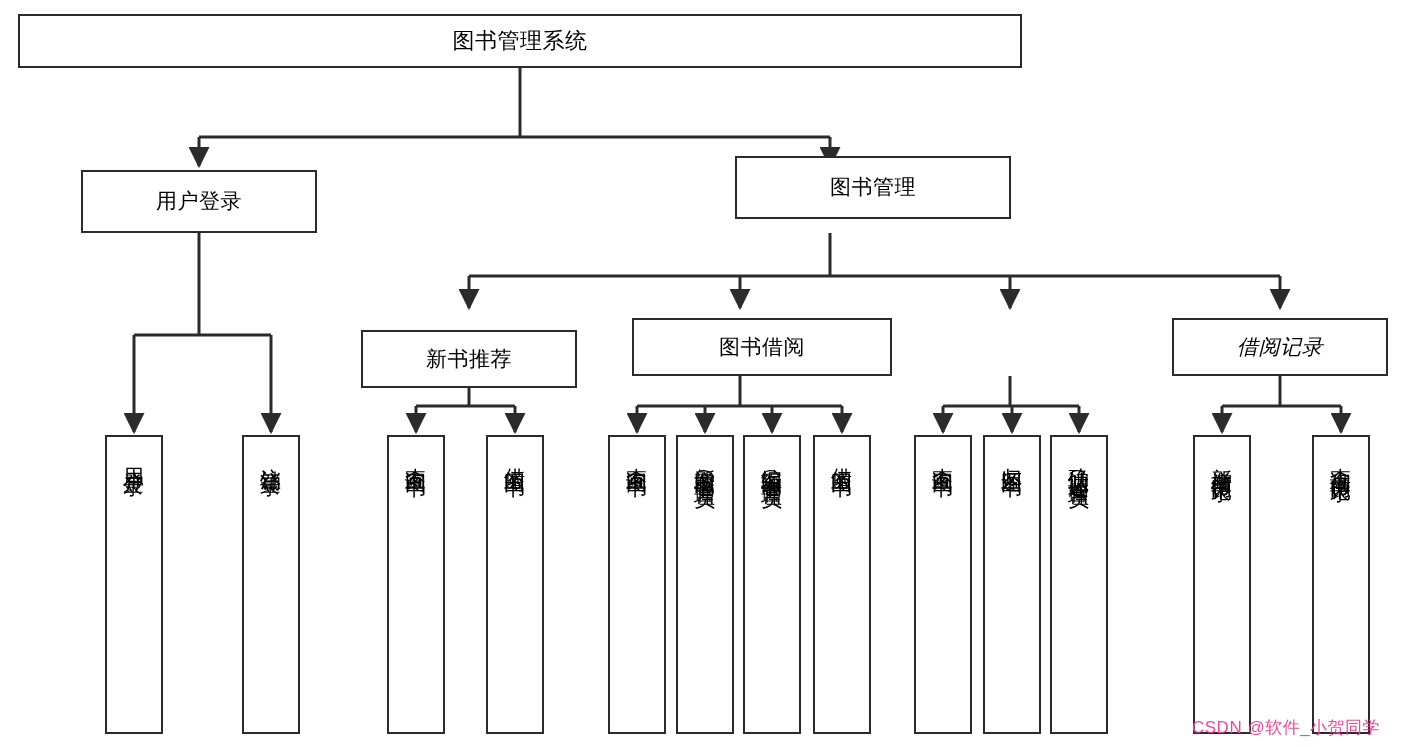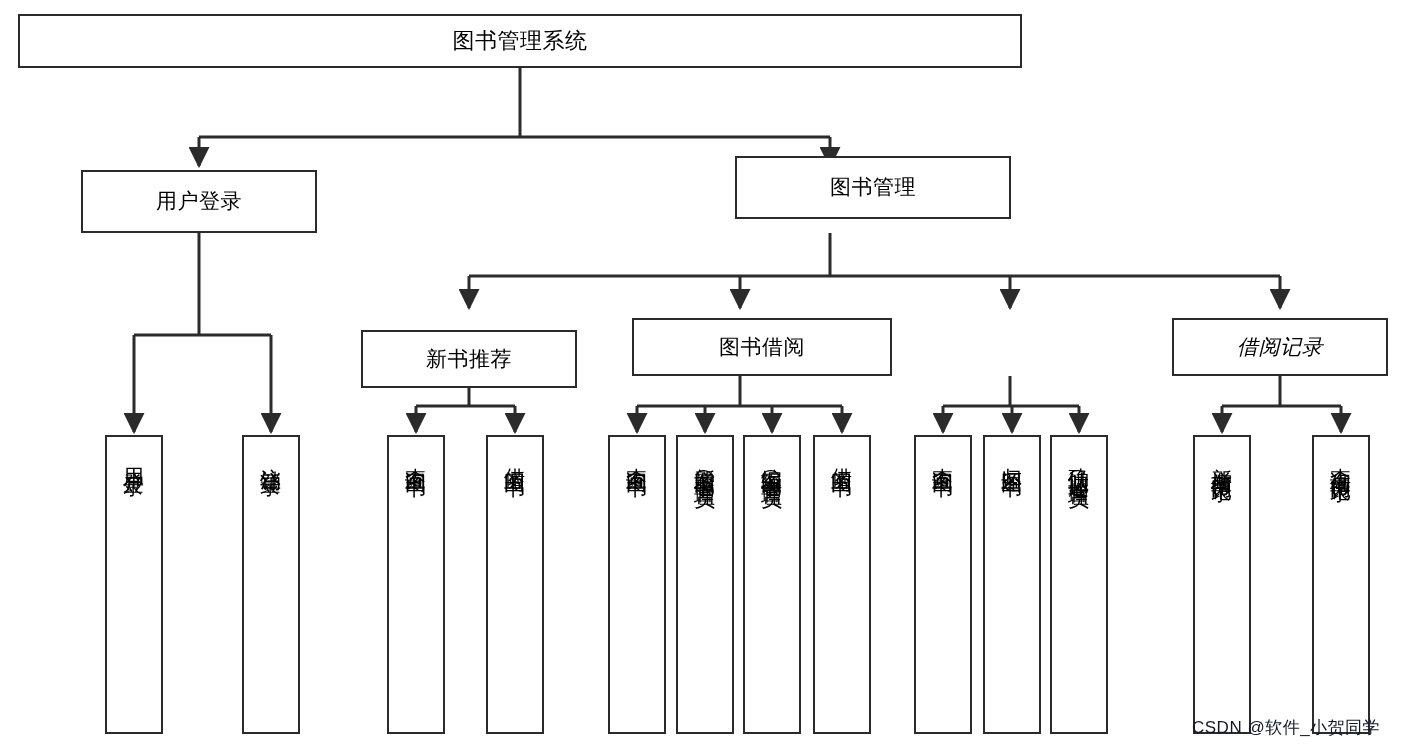--- a/index.html
+++ b/index.html
@@ -59,21 +59,21 @@
     writing-mode: vertical-rl;
     text-orientation: upright;
     font-size: 21px;
     line-height: 1.0;
     letter-spacing: 3px;
     white-space: nowrap;
   }
   .watermark {
     position: absolute;
     font-size: 17px;
-    color: #0f172a;
+    color: #ec4899;
     white-space: nowrap;
     letter-spacing: 0.5px;
   }
 </style>
 </head>
 <body>
 
 <div id="diagram">
 
   <svg id="edges" viewBox="0 0 1405 747" xmlns="http://www.w3.org/2000/svg">

